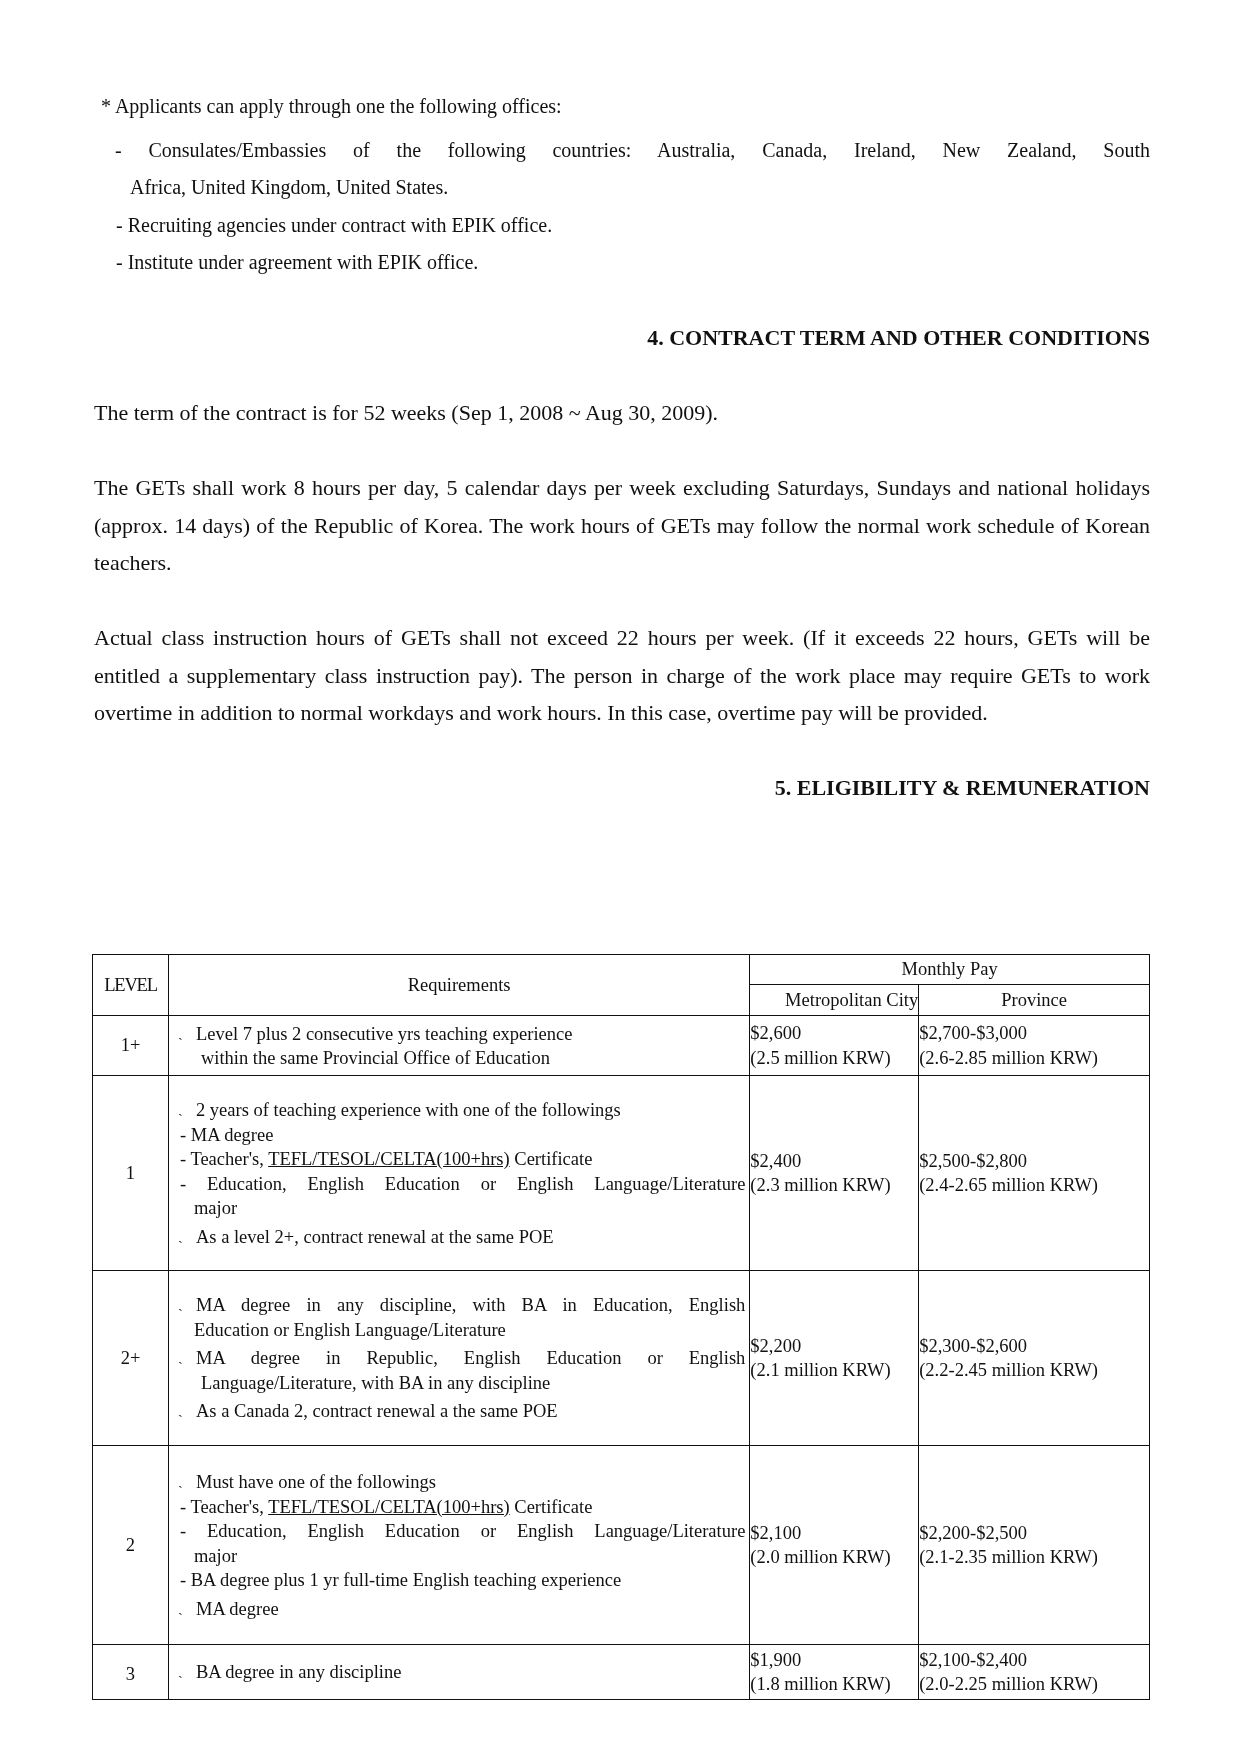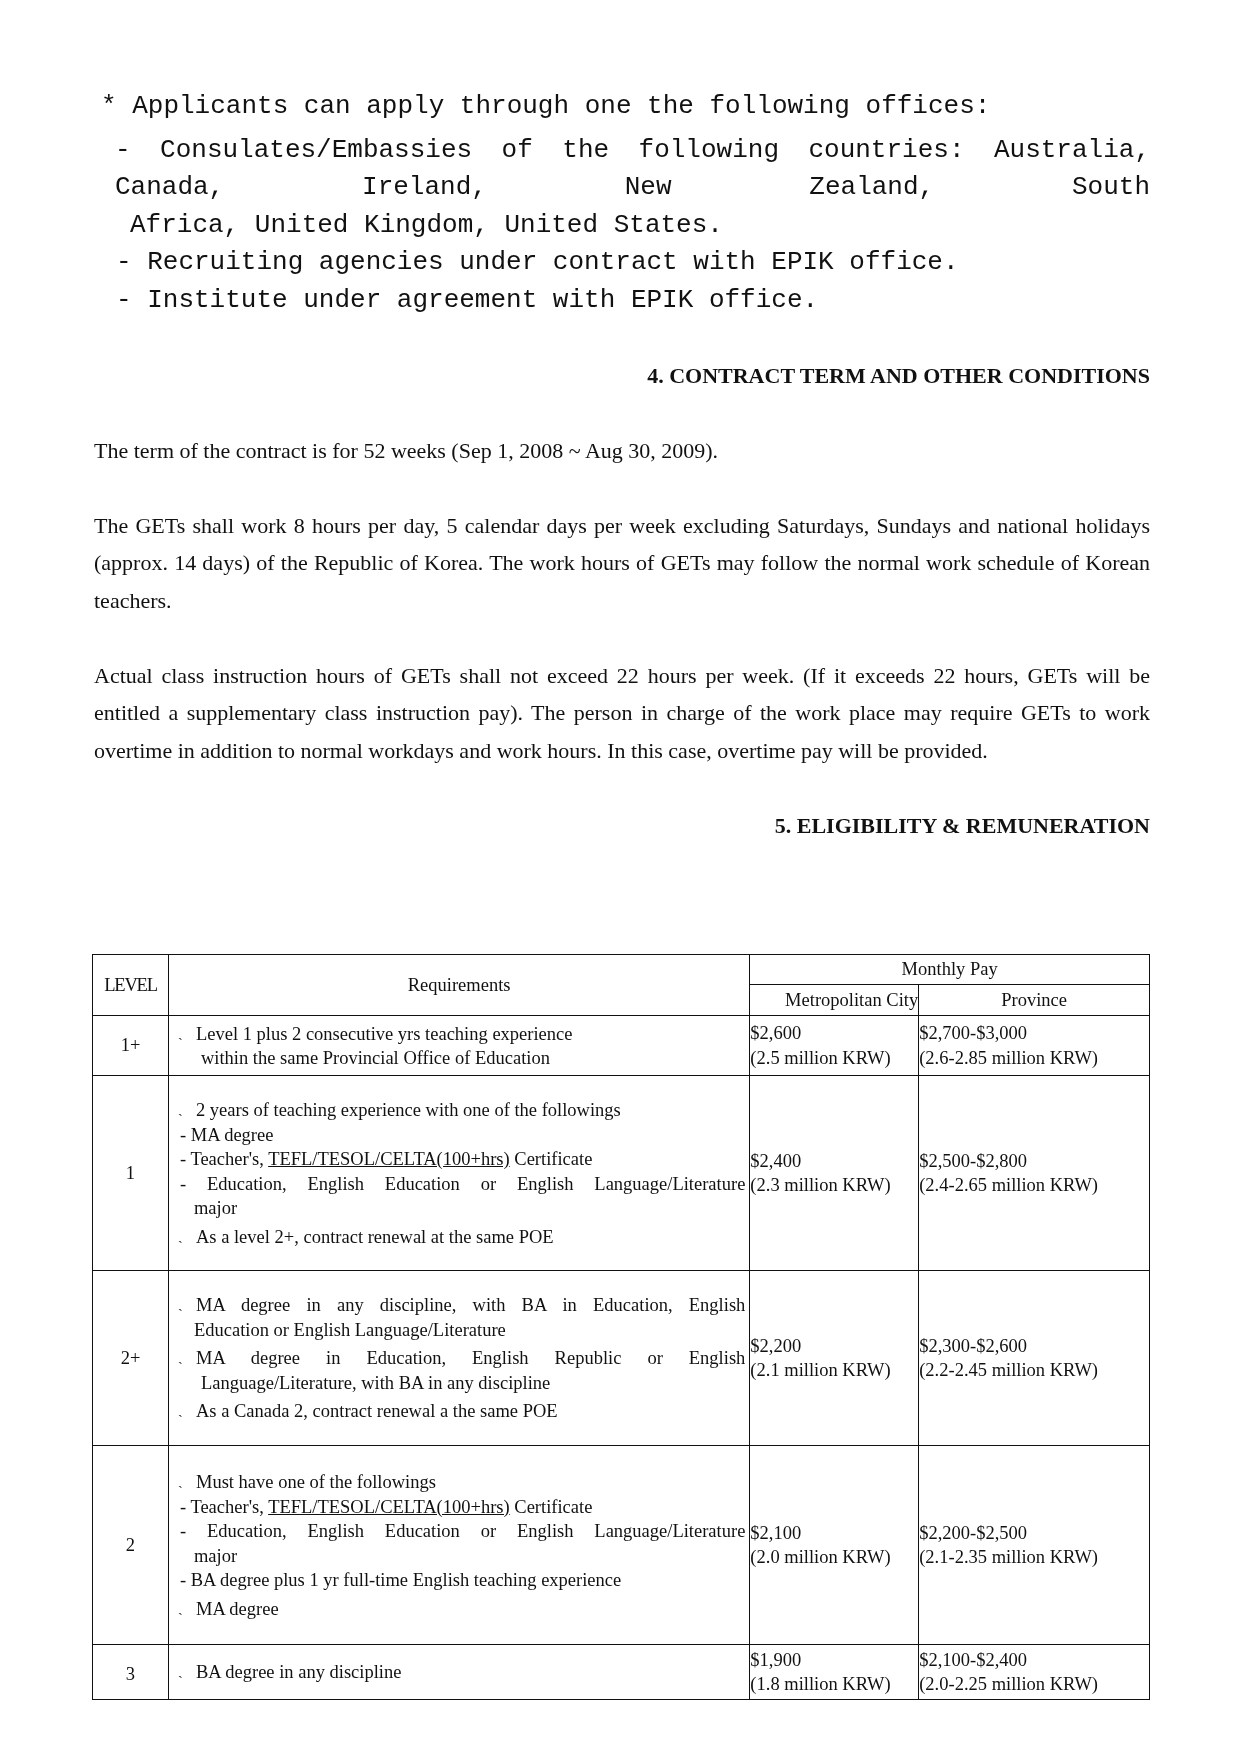--- a/index.html
+++ b/index.html
@@ -15,24 +15,23 @@
       font-family: "Liberation Serif", "DejaVu Serif", serif;
       color: #111111;
     }
     .page {
       position: absolute;
       left: 94px;
       top: 88px;
       width: 1056px;
     }
     .line {
-      font-size: 26px;
+      font-size: 20px;
       line-height: 37.5px;
       white-space: nowrap;
-      font-family: Liberation Mono, monospace;
     }
     .apply-intro { padding-left: 7px; }
     .apply-item { padding-left: 22px; }
     .apply-item-wrap {
       padding-left: 36px;
     }
     .apply-item.first {
       white-space: normal;
       text-align: justify;
       text-align-last: justify;
@@ -148,21 +147,21 @@
     <tr>
       <th class="col-metro sub-head">Metropolitan City</th>
       <th class="col-prov sub-head">Province</th>
     </tr>
   </thead>
   <tbody>
 
     <tr style="height:60px">
       <td class="level-cell level-top">1+</td>
       <td class="req-cell">
-        <span class="req-line bullet"><span class="bullet-glyph">ˎ</span><span>Level 1 plus 2 consecutive yrs teaching experience</span></span>
+        <span class="req-line bullet"><span class="bullet-glyph">ˎ</span><span>Level 7 plus 2 consecutive yrs teaching experience</span></span>
         <span class="req-line ind-cont2">within the same Provincial Office of Education</span>
       </td>
       <td>
         <span class="pay">$2,600</span>
         <span class="pay-krw">(2.5 million KRW)</span>
       </td>
       <td>
         <span class="pay">$2,700-$3,000</span>
         <span class="pay-krw">(2.6-2.85 million KRW)</span>
       </td>
@@ -186,21 +185,21 @@
         <span class="pay">$2,500-$2,800</span>
         <span class="pay-krw">(2.4-2.65 million KRW)</span>
       </td>
     </tr>
 
     <tr style="height:175px">
       <td class="level-cell">2+</td>
       <td class="req-cell">
         <span class="req-line bullet just"><span class="bullet-glyph">ˎ</span><span>MA degree in any discipline, with BA in Education, English</span></span>
         <span class="req-line ind-cont">Education or English Language/Literature</span>
-        <span class="req-line bullet just"><span class="bullet-glyph">ˎ</span><span>MA degree in Education, English Republic or English</span></span>
+        <span class="req-line bullet just"><span class="bullet-glyph">ˎ</span><span>MA degree in Republic, English Education or English</span></span>
         <span class="req-line ind-cont2">Language/Literature, with BA in any discipline</span>
         <span class="req-line bullet"><span class="bullet-glyph">ˎ</span><span>As a Canada 2, contract renewal a the same POE</span></span>
       </td>
       <td>
         <span class="pay">$2,200</span>
         <span class="pay-krw">(2.1 million KRW)</span>
       </td>
       <td>
         <span class="pay">$2,300-$2,600</span>
         <span class="pay-krw">(2.2-2.45 million KRW)</span>

